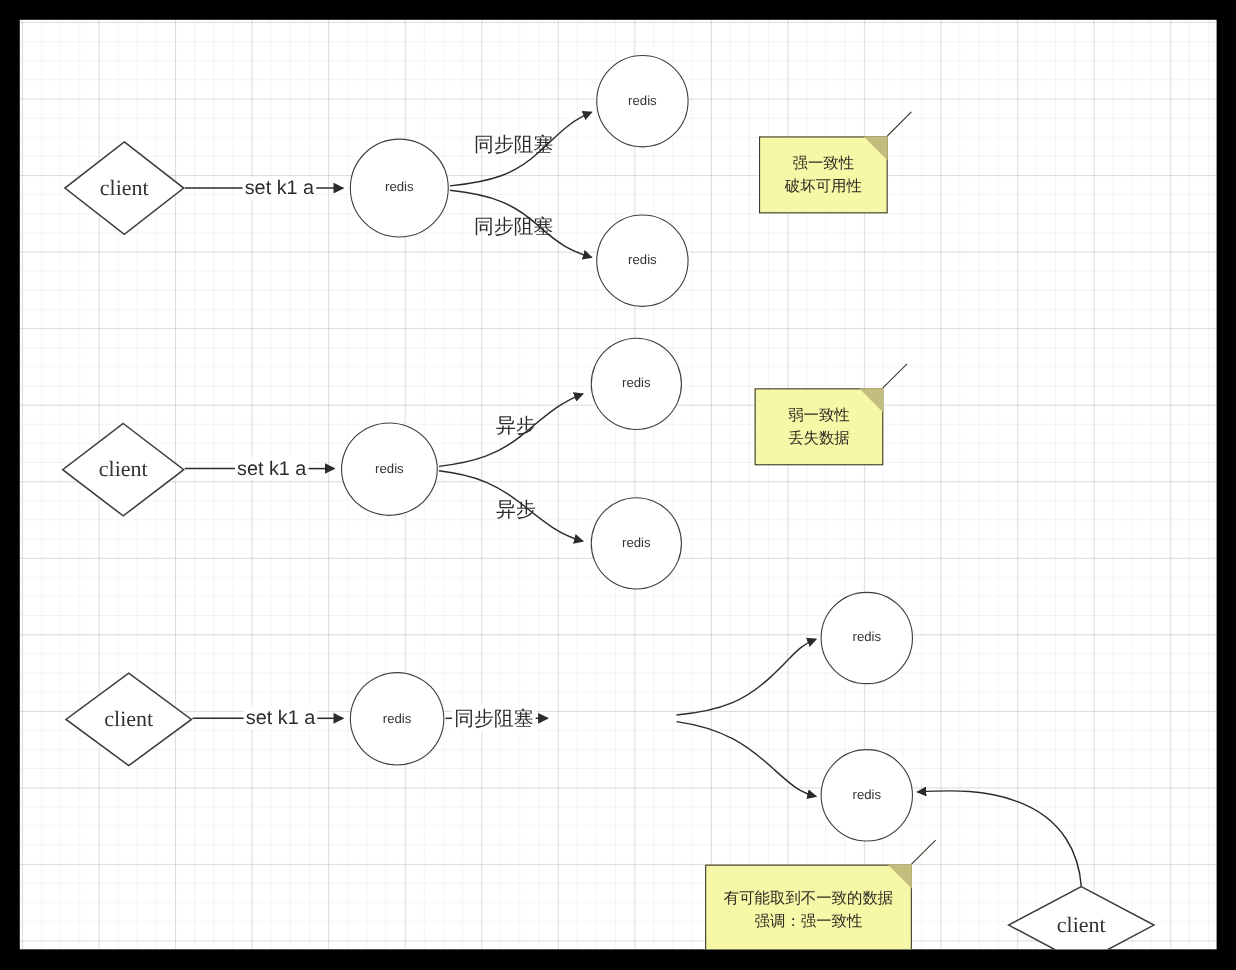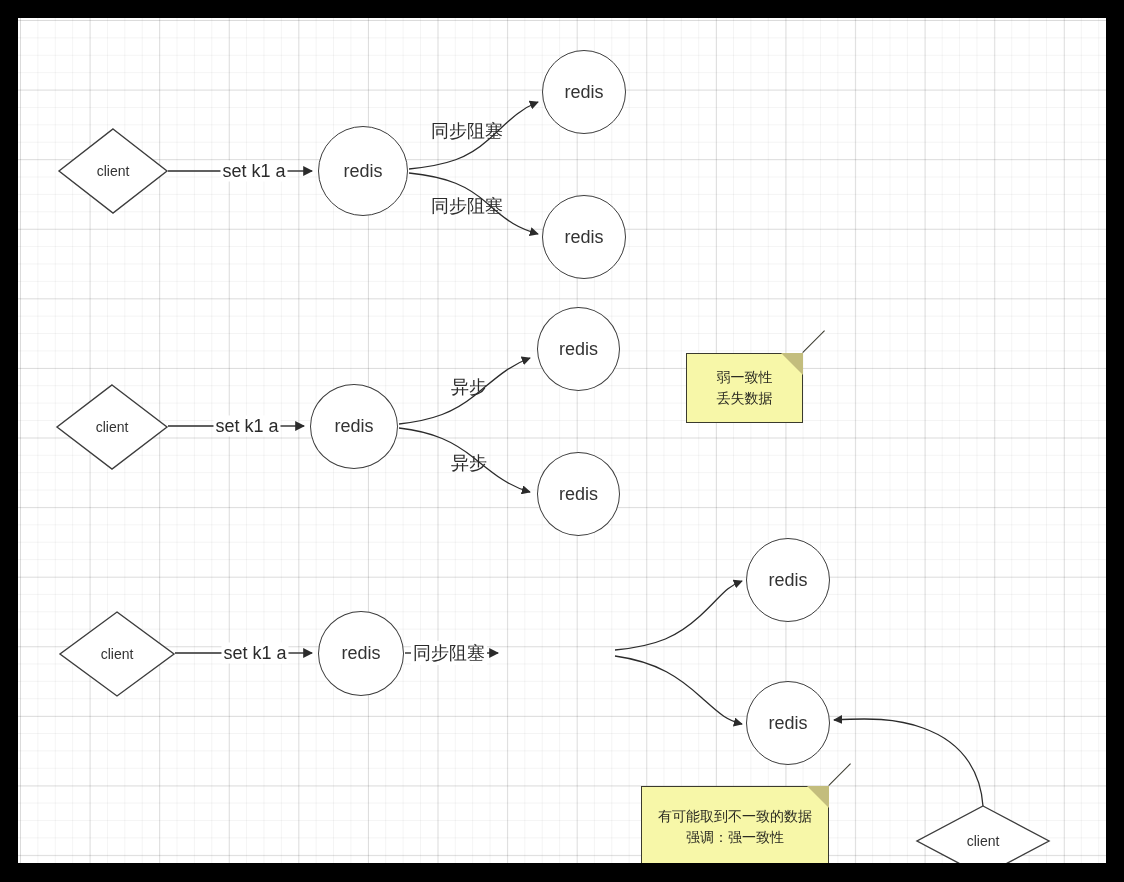--- a/index.html
+++ b/index.html
@@ -48,21 +48,21 @@
     height: 882px;
     pointer-events: none;
   }
   .node {
     position: absolute;
     box-sizing: border-box;
     display: flex;
     align-items: center;
     justify-content: center;
     color: #333333;
-    font-size: 18px;
+    font-size: 12px;
     line-height: 1.45;
     text-align: center;
     white-space: pre-line;
   }
   .node-circle {
     background: #ffffff;
     border: 1.4px solid #3d3d3d;
     border-radius: 50%;
   }
   .node-box {
@@ -81,21 +81,22 @@
   .diamond-label {
     position: absolute;
     left: 0;
     top: 0;
     width: 100%;
     height: 100%;
     display: flex;
     align-items: center;
     justify-content: center;
     color: #333333;
-    font-size: 14px;
+    font-size: 20px;
+    font-family: Liberation Serif, serif;
   }
   .note {
     position: absolute;
     box-sizing: border-box;
     background: #f7f7a8;
     border: 1.4px solid #3a3a2e;
     color: #2b2b22;
     font-size: 14px;
     line-height: 1.5;
     text-align: center;
@@ -194,20 +195,26 @@
       <span>redis</span>
     </div>
 
     <div class="node node-circle" style="left:524px; top:177px; width:84px; height:84px;">
       <span>redis</span>
     </div>
 
     <div class="edge-label" style="left:449px; top:113px;">同步阻塞</div>
     <div class="edge-label" style="left:449px; top:188px;">同步阻塞</div>
 
+    <div class="note" style="left:672px; top:106px; width:117px; height:70px;">
+      <span>强一致性
+破坏可用性</span>
+      <span class="note-fold"></span>
+      <span class="note-fold-edge"></span>
+    </div>
 
     <div class="diamond-wrap" style="left:38px; top:366px; width:112px; height:86px;">
       <svg width="112" height="86" viewBox="0 0 112 86">
         <polygon points="56,1 111,43 56,85 1,43" fill="#ffffff" stroke="#3d3d3d" stroke-width="1.4"></polygon>
       </svg>
       <div class="diamond-label">client</div>
     </div>
 
     <div class="edge-label plain" style="left:229px; top:408px;">set k1 a</div>
 

